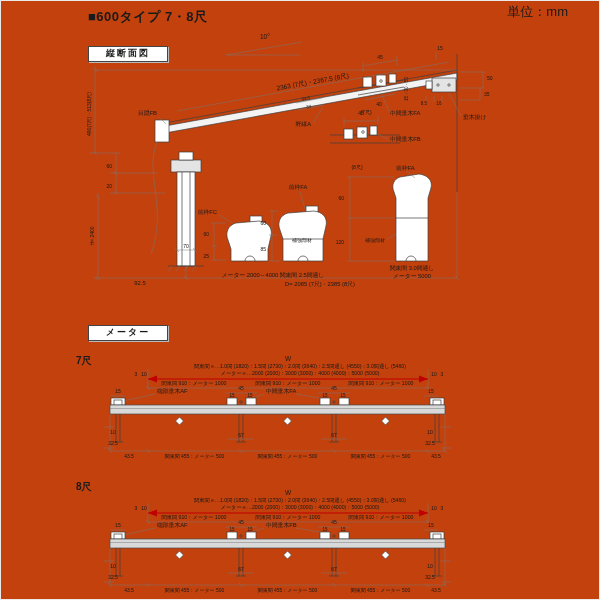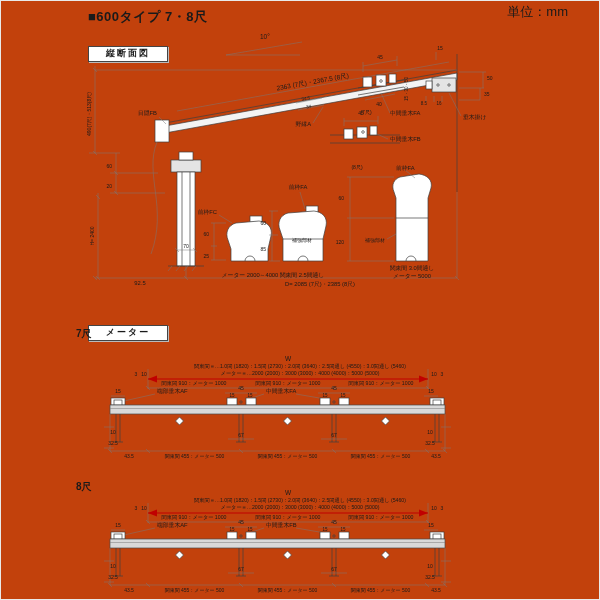--- a/index.html
+++ b/index.html
@@ -172,21 +172,21 @@
     <text class="t55 mid" x="352" y="248">関東間 3.0間通し</text>
     <text class="t55 mid" x="352" y="256">メーター 5000</text>
     <text class="t5 mid" x="126" y="226">70</text>
     <text class="t55 mid" x="80" y="263">92.5</text>
     <text class="t55 mid" x="260" y="264">D= 2085 (7尺)・2385 (8尺)</text>
   </svg>
 
   <div class="secbox" style="top:325px">
     <span>メーター</span>
   </div>
-  <div class="shaku" style="top:327px">7尺</div>
+  <div class="shaku" style="top:354px">7尺</div>
 
   <svg class="abs" style="left:60px;top:352px" width="535" height="112" viewBox="0 0 535 112">
     <g>
       <path class="dim" d="M88,17 V37 M368,17 V37"></path>
       <line x1="88" y1="27" x2="368" y2="27" stroke-width="1.1" stroke="#c00000"></line>
       <polygon points="88,27 97,23.5 97,30.5" fill="#c00000"></polygon>
       <polygon points="368,27 359,23.5 359,30.5" fill="#c00000"></polygon>
     </g>
     <text class="t6 mid" x="228" y="9">W</text>
     <text class="t52 mid" x="240" y="16">関東間＝…1.0間 (1820)：1.5間 (2730)：2.0間 (3640)：2.5間通し (4550)：3.0間通し (5460)</text>

